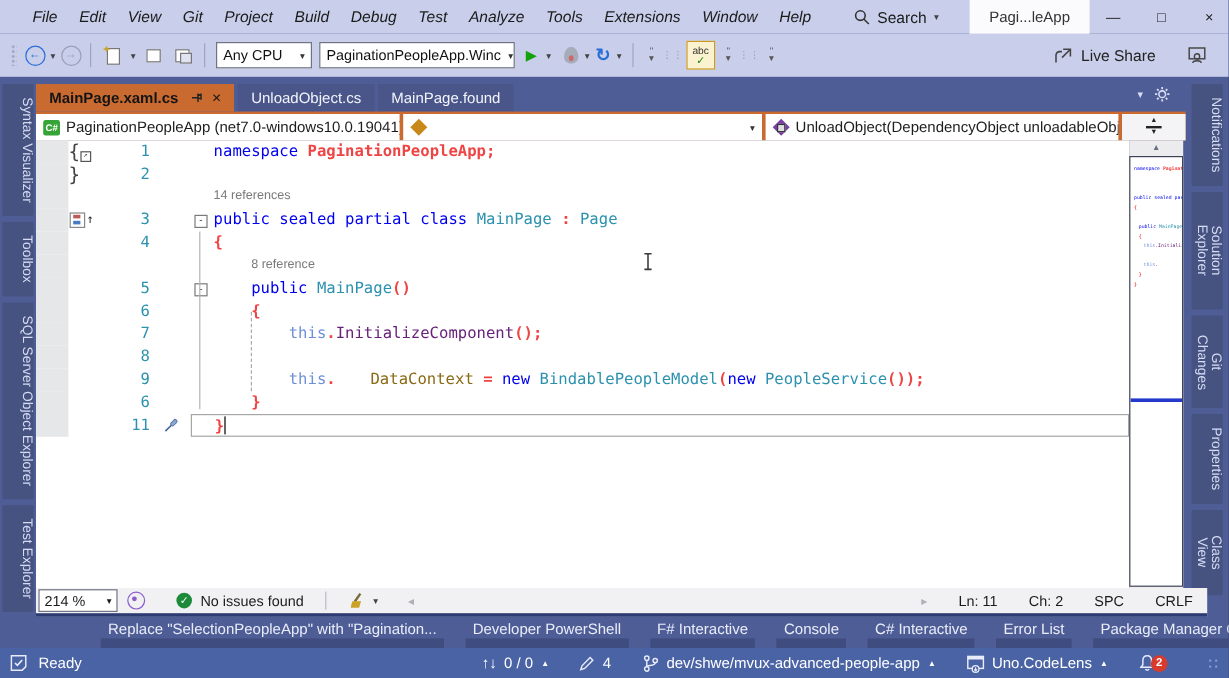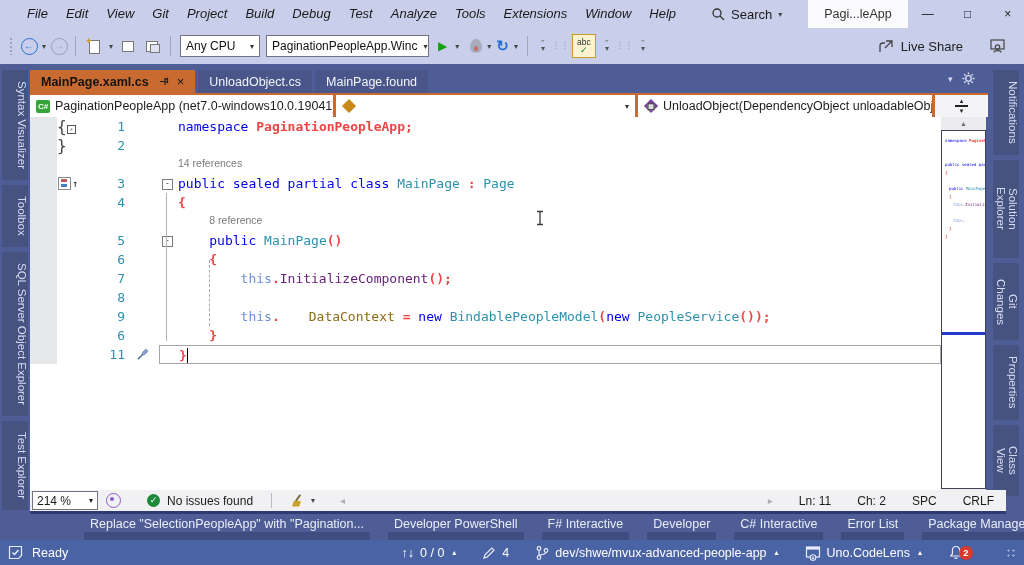--- a/index.html
+++ b/index.html
@@ -529,21 +529,21 @@
       <span>Ch: 2</span>
       <span>SPC</span>
       <span>CRLF</span>
     </div>
   </div>
 
   <div class="bottom-tabs">
       <div class="btab"><span>Replace "SelectionPeopleApp" with "Pagination...</span><span class="slab"></span></div>
       <div class="btab"><span>Developer PowerShell</span><span class="slab"></span></div>
       <div class="btab"><span>F# Interactive</span><span class="slab"></span></div>
-      <div class="btab"><span>Developer</span><span class="slab"></span></div>
+      <div class="btab"><span>Console</span><span class="slab"></span></div>
       <div class="btab"><span>C# Interactive</span><span class="slab"></span></div>
       <div class="btab"><span>Error List</span><span class="slab"></span></div>
       <div class="btab"><span>Package Manager Console</span><span class="slab"></span></div>
     </div>
 
   <div class="statusbar">
     <div class="sb-left">
       <svg width="15" height="15" viewBox="0 0 15 15">
           <path d="M1.5 1.5h12v9l-3 3h-9v-12z" fill="none" stroke="#E8ECFA" stroke-width="1.2"></path>
           <path d="M4.5 7.5 6.5 9.5 10.5 5" fill="none" stroke="#E8ECFA" stroke-width="1.4"></path>

